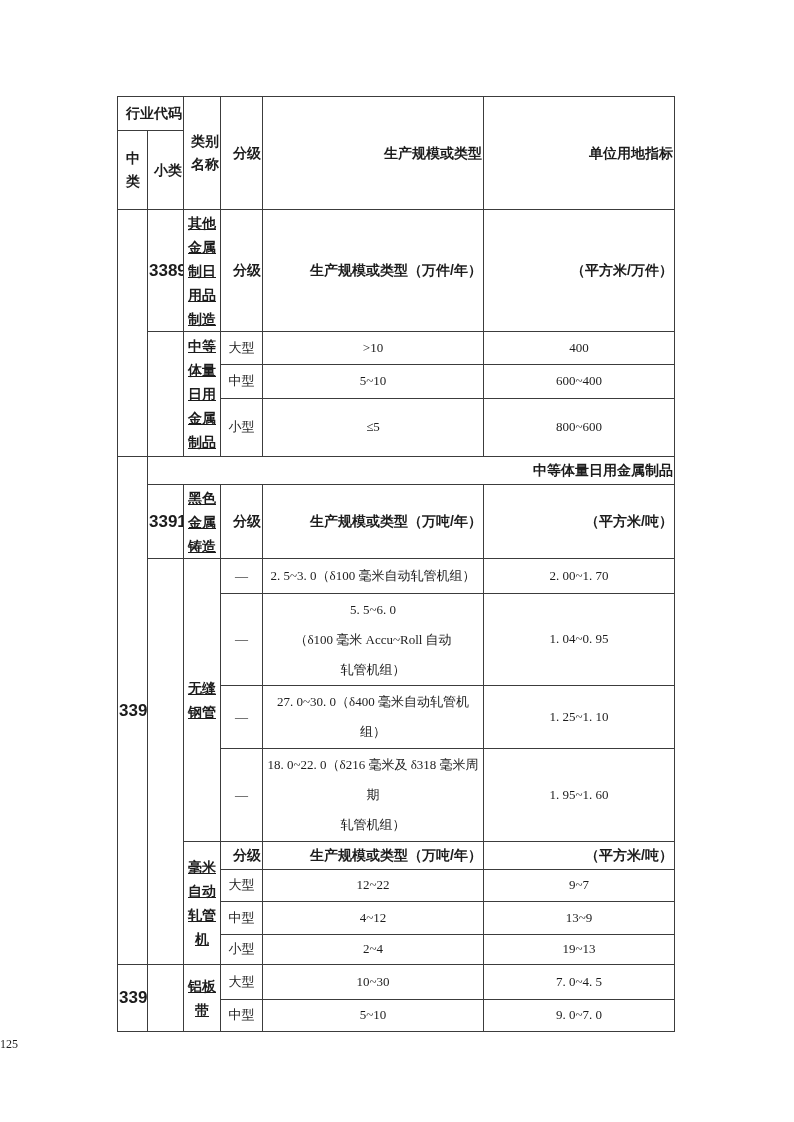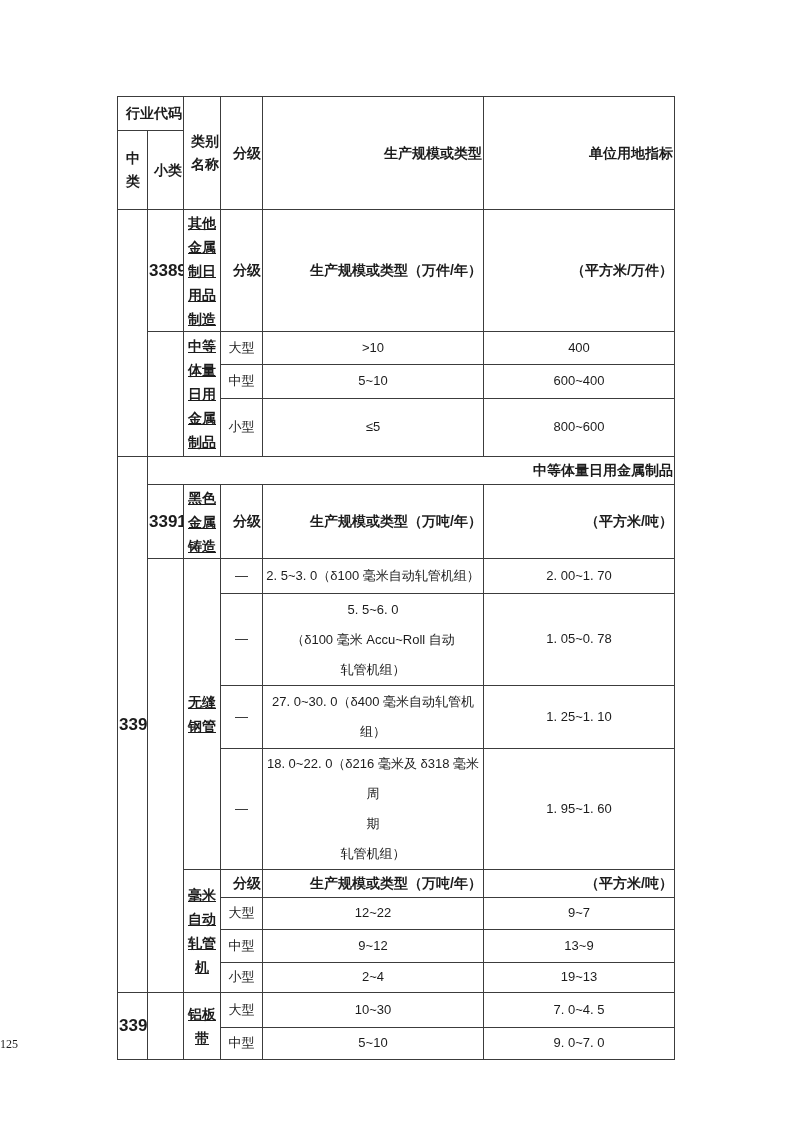--- a/index.html
+++ b/index.html
@@ -12,21 +12,21 @@
     border-collapse:collapse;table-layout:fixed;
   }
   td{
     border:1px solid #3c3c3c;text-align:center;vertical-align:middle;
     padding:0 1px;overflow:hidden;
   }
   .hd{font-family:"Liberation Sans",sans-serif;font-weight:bold;font-size:14px;line-height:1.65;text-align:right;}
   .narrow{padding:16px 7px;}
   .code{font-family:"Liberation Sans",sans-serif;font-weight:bold;font-size:17px;}
   .cat{font-family:"Liberation Sans",sans-serif;font-weight:bold;font-size:14px;line-height:24px;text-decoration:underline;}
-  .val{font-family:Liberation Sans, sans-serif;font-size:13px;line-height:1.6;}
+  .val{font-family:Liberation Serif, serif;font-size:13px;line-height:1.6;}
   .spec{white-space:pre-line;line-height:30px;}
   .pageno{
     position:absolute;left:0;right:0;top:1037px;text-align:left;
     font-family:"Liberation Serif","DejaVu Serif",serif;font-size:12px;color:#1c1c1c;
   }
 </style>
 </head>
 <body>
 
 <table class="doc-table">
@@ -94,21 +94,21 @@
     <td rowspan="4" class="cat">无缝钢管</td>
     <td class="val">—</td>
     <td class="val spec">2. 5~3. 0（δ100 毫米自动轧管机组）</td>
     <td class="val">2. 00~1. 70</td>
   </tr>
   <tr style="height:92px">
     <td class="val">—</td>
     <td class="val spec">5. 5~6. 0
 （δ100 毫米 Accu~Roll 自动
 轧管机组）</td>
-    <td class="val">1. 05~0. 78</td>
+    <td class="val">1. 04~0. 95</td>
   </tr>
   <tr style="height:63px">
     <td class="val">—</td>
     <td class="val spec">27. 0~30. 0（δ400 毫米自动轧管机
 组）</td>
     <td class="val">1. 25~1. 10</td>
   </tr>
   <tr style="height:93px">
     <td class="val">—</td>
     <td class="val spec">18. 0~22. 0（δ216 毫米及 δ318 毫米周
@@ -122,21 +122,21 @@
     <td class="hd">生产规模或类型（万吨/年）</td>
     <td class="hd">（平方米/吨）</td>
   </tr>
   <tr style="height:32px">
     <td class="val">大型</td>
     <td class="val">12~22</td>
     <td class="val">9~7</td>
   </tr>
   <tr style="height:33px">
     <td class="val">中型</td>
-    <td class="val">9~12</td>
+    <td class="val">4~12</td>
     <td class="val">13~9</td>
   </tr>
   <tr style="height:30px">
     <td class="val">小型</td>
     <td class="val">2~4</td>
     <td class="val">19~13</td>
   </tr>
 
   <tr style="height:35px">
     <td rowspan="2" class="code">339</td>

